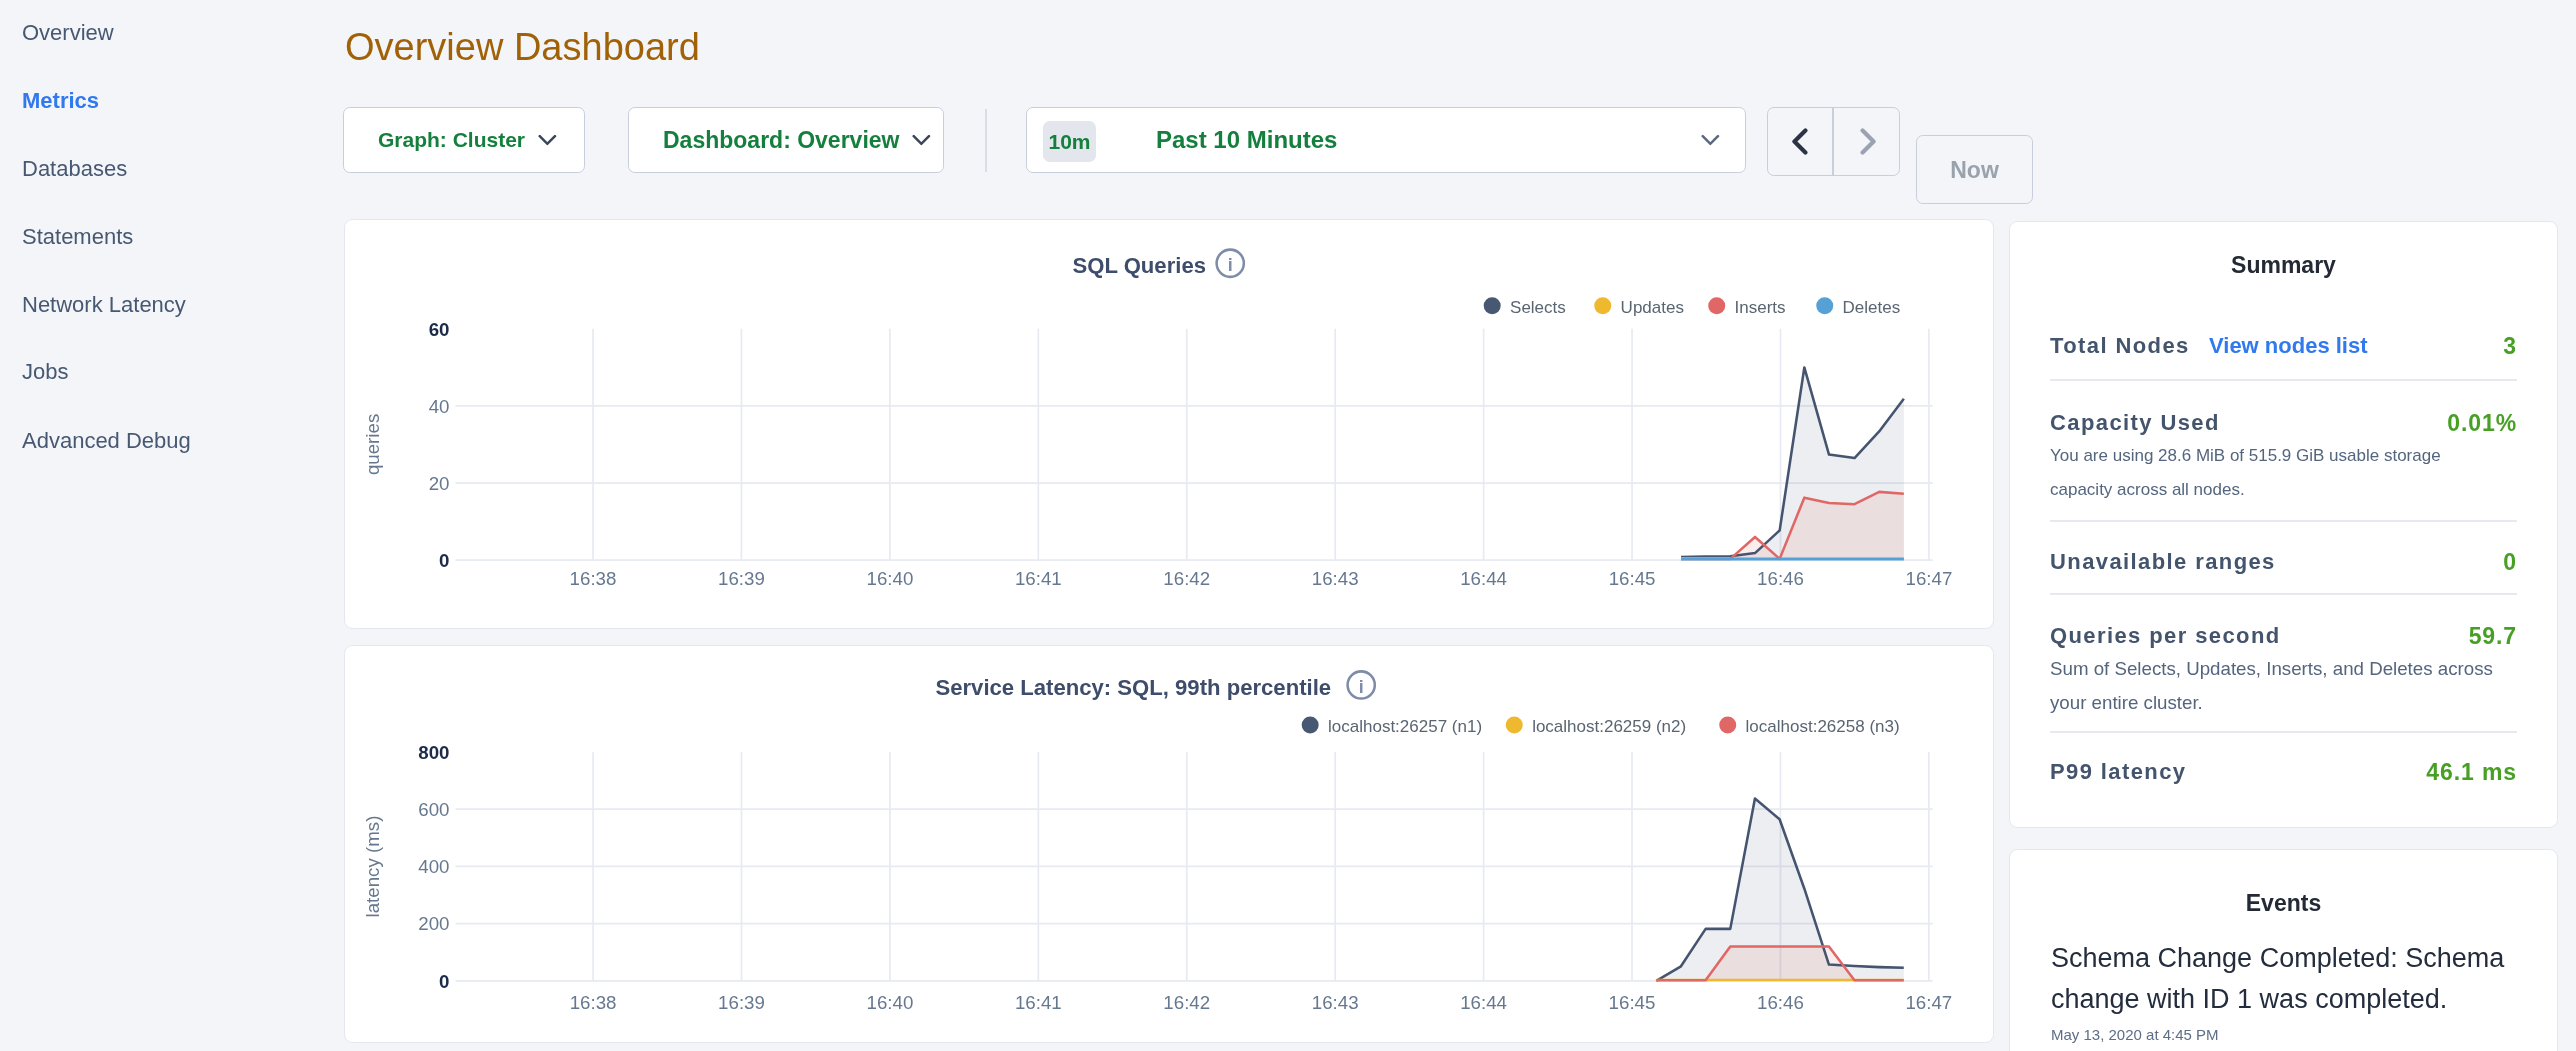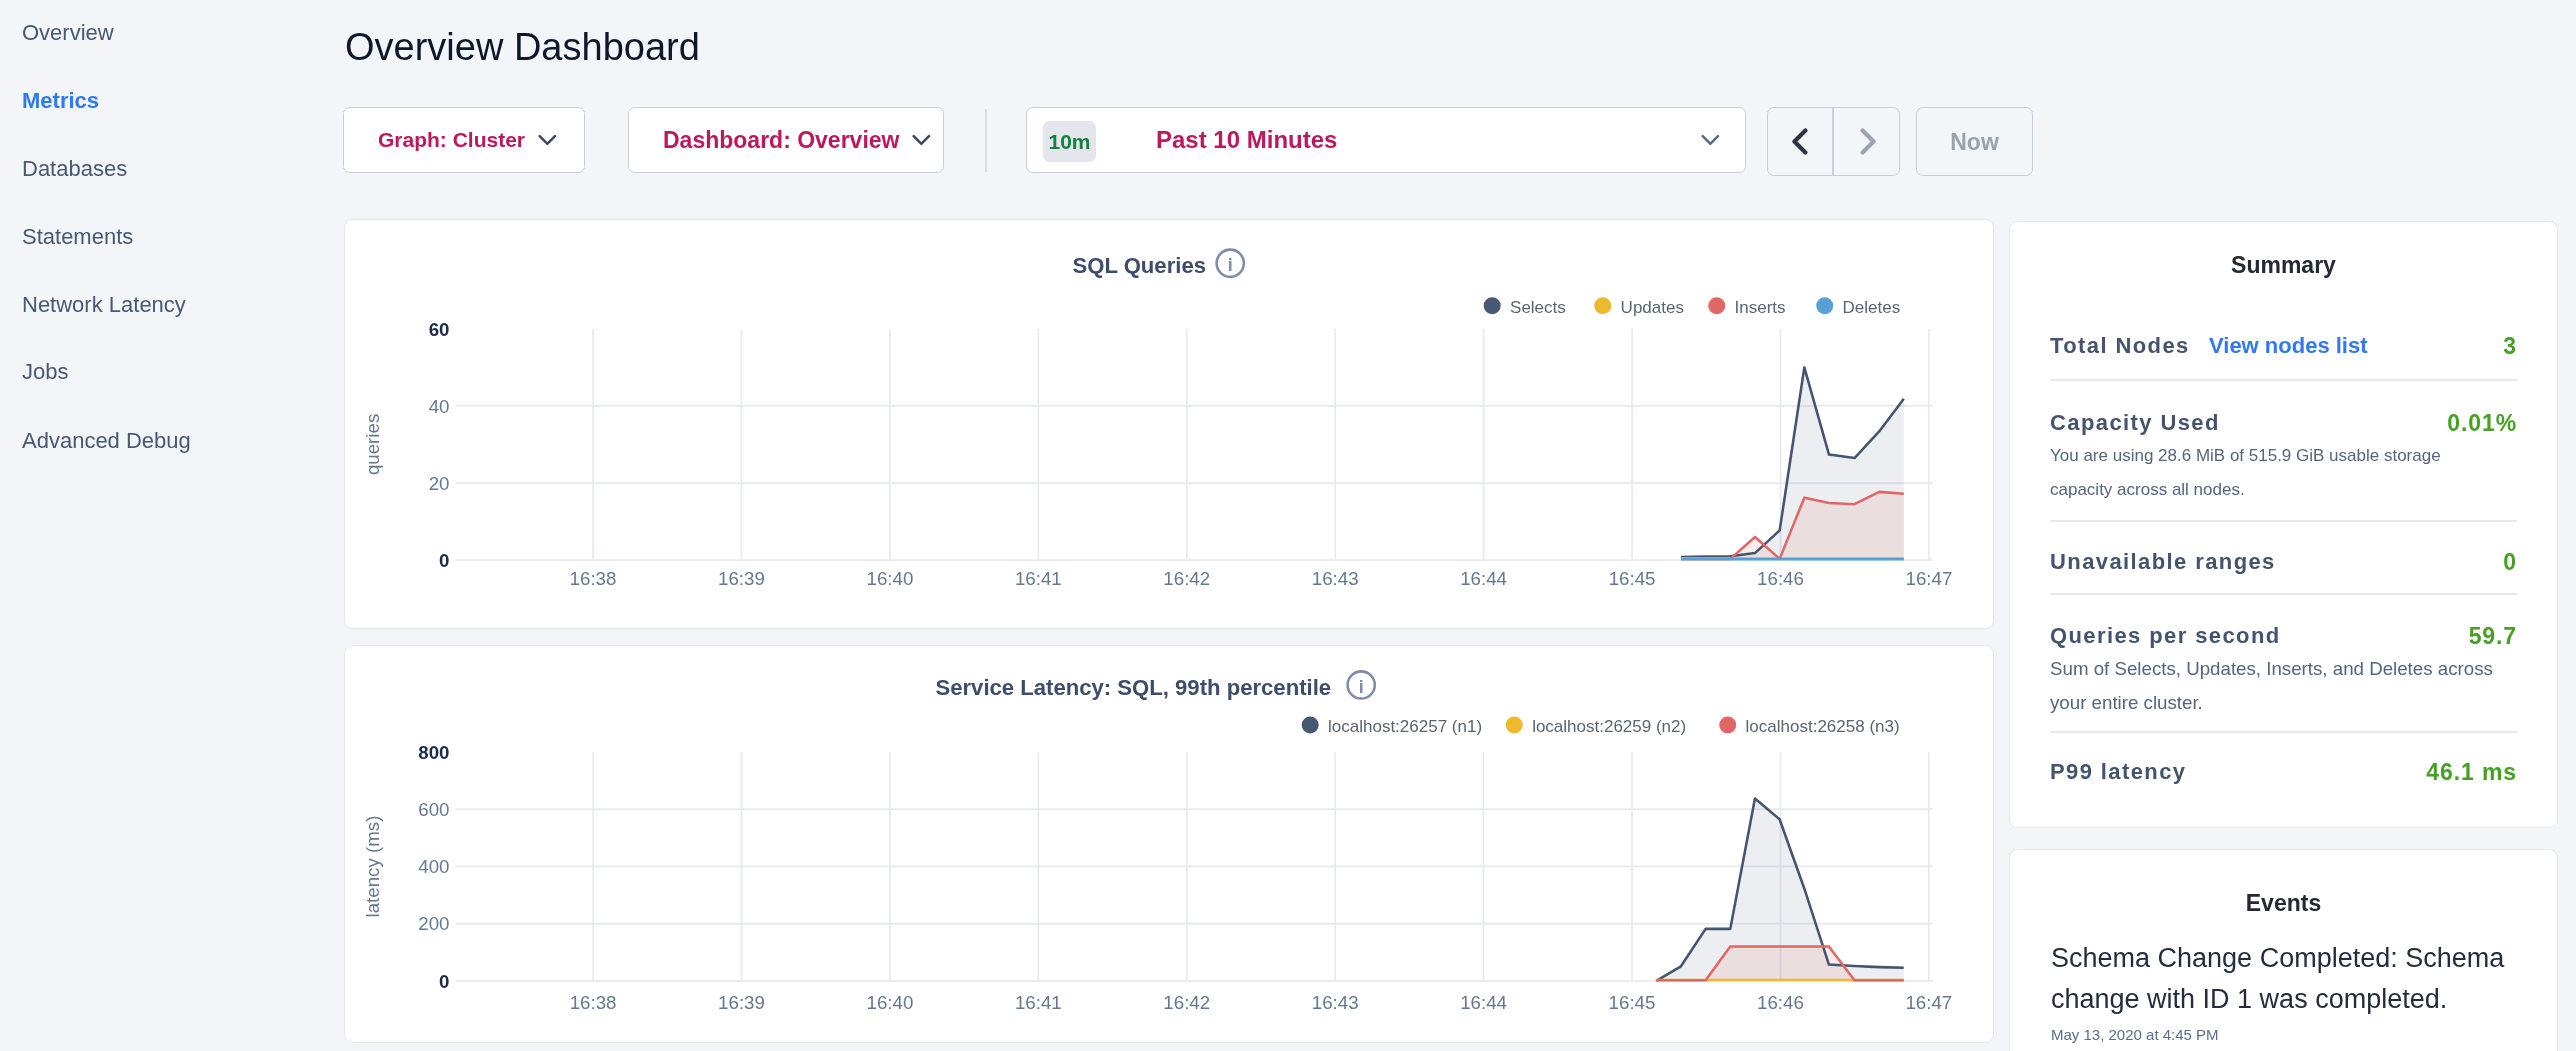--- a/index.html
+++ b/index.html
@@ -1,22 +1,22 @@
 <!DOCTYPE html>
 <html style="font-size:13.6px"><head>
 <meta charset="utf-8">
 <style>
   html,body{margin:0;padding:0;}
   body{width:2576px;height:1051px;background:#f4f5f9;font-family:"Liberation Sans",sans-serif;overflow:hidden;position:relative;}
   .abs{position:absolute;}
   .nav{position:absolute;left:22px;top:0;color:#475872;font-size:22px;}
   .nav div{position:absolute;left:0;white-space:nowrap;}
-  .title{position:absolute;left:345px;top:25.5px;font-size:38px;color:#0f172a;}
+  .title{position:absolute;left:345px;top:25.5px;font-size:38px;color:#a16207;}
   .ctl{position:absolute;top:107px;height:66px;background:#fff;border:1.7px solid #c8cedb;border-radius:6.8px;box-sizing:border-box;}
-  .ctl-label{position:absolute;top:50%;transform:translateY(-50%);font-weight:bold;font-size:22px;color:#be185d;white-space:nowrap;}
+  .ctl-label{position:absolute;top:50%;transform:translateY(-50%);font-weight:bold;font-size:22px;color:#15803d;white-space:nowrap;}
   .chev{position:absolute;top:50%;transform:translateY(-50%);}
   .panel{position:absolute;background:#fff;border:1.7px solid #e4e7ee;border-radius:8.5px;box-sizing:border-box;}
   .sumhead{font-weight:bold;font-size:22px;color:#44546d;letter-spacing:1.4px;white-space:nowrap;}
   .sumval{font-weight:bold;font-size:23px;color:#47a024;letter-spacing:0.9px;white-space:nowrap;position:absolute;padding-right:41px;}
   .sumdesc{font-size:18px;line-height:34px;color:#54657e;position:absolute;left:41px;white-space:nowrap;}
   .divider{position:absolute;left:41px;right:41px;height:1.7px;background:#e7e9ef;}
 </style>
 </head>
 <body>
 
@@ -54,21 +54,21 @@
   </div>
   <div class="ctl" style="left:1767px;width:133px;height:69px;background:transparent;">
     <div class="abs" style="left:64px;top:0;bottom:0;width:1.7px;background:#c8cedb;"></div>
     <svg class="abs" style="left:23px;top:20.4px;" width="17" height="27" viewBox="0 0 20 32">
       <path d="M17 3 L4 16 L17 29" fill="none" stroke="#2c3345" stroke-width="5" stroke-linecap="round" stroke-linejoin="round"></path>
     </svg>
     <svg class="abs" style="left:92px;top:20.4px;" width="17" height="27" viewBox="0 0 20 32">
       <path d="M3 3 L16 16 L3 29" fill="none" stroke="#9ba3b2" stroke-width="5" stroke-linecap="round" stroke-linejoin="round"></path>
     </svg>
   </div>
-  <div class="ctl" style="left:1916px;width:117px;height:69px;background:transparent;">
+  <div class="ctl" style="left:1916px;width:117px;height:69px;background:transparent;margin-top:28px;">
     <span class="ctl-label" style="left:50%;transform:translate(-50%,-50%);color:#9aa2ad;font-size:23px;">Now</span>
   </div>
 
   <div class="panel" style="left:344px;top:219px;width:1650px;height:410px;"></div>
   <div class="panel" style="left:344px;top:645px;width:1650px;height:398px;"></div>
   <svg id="chart1" class="abs" style="left:344px;top:219px;" width="1650" height="410" viewBox="0 0 1940 482">
     <line x1="292.8" y1="129" x2="292.8" y2="401" stroke="#e7eaf2" stroke-width="2"></line>
     <text x="292.8" y="430" text-anchor="middle" font-size="22" fill="#66788f">16:38</text>
     <line x1="467.32000000000005" y1="129" x2="467.32000000000005" y2="401" stroke="#e7eaf2" stroke-width="2"></line>
     <text x="467.32000000000005" y="430" text-anchor="middle" font-size="22" fill="#66788f">16:39</text>

